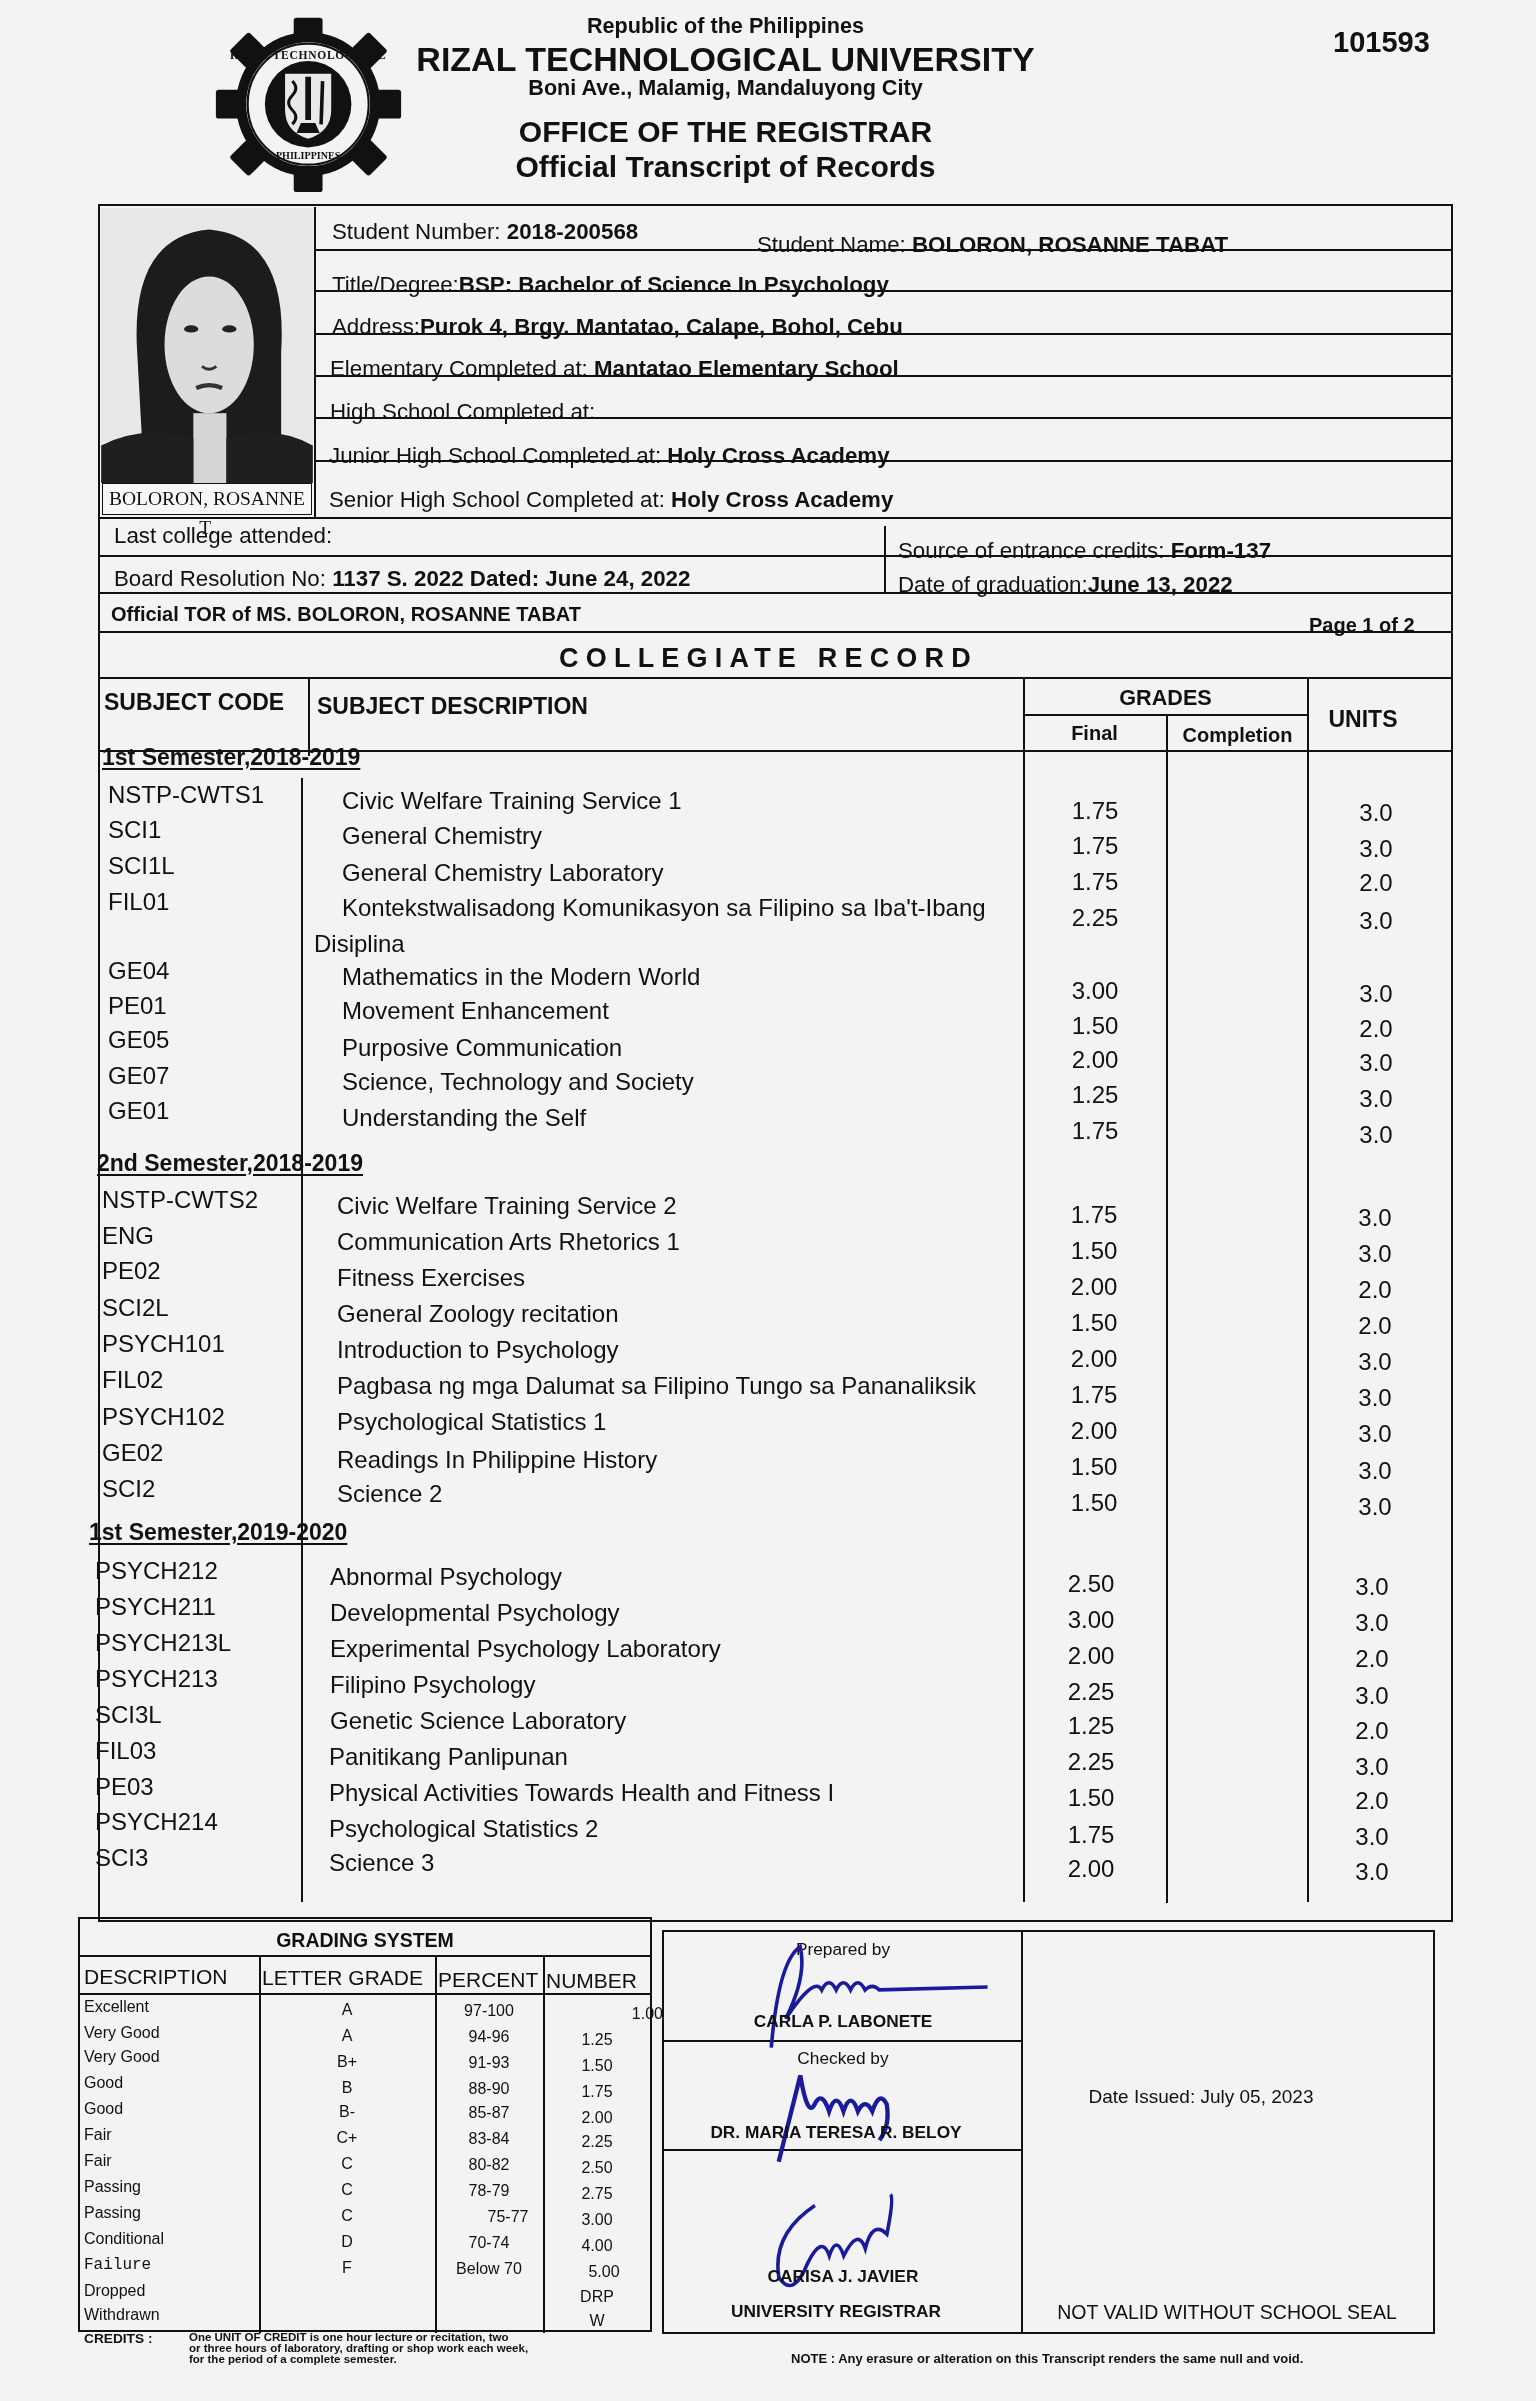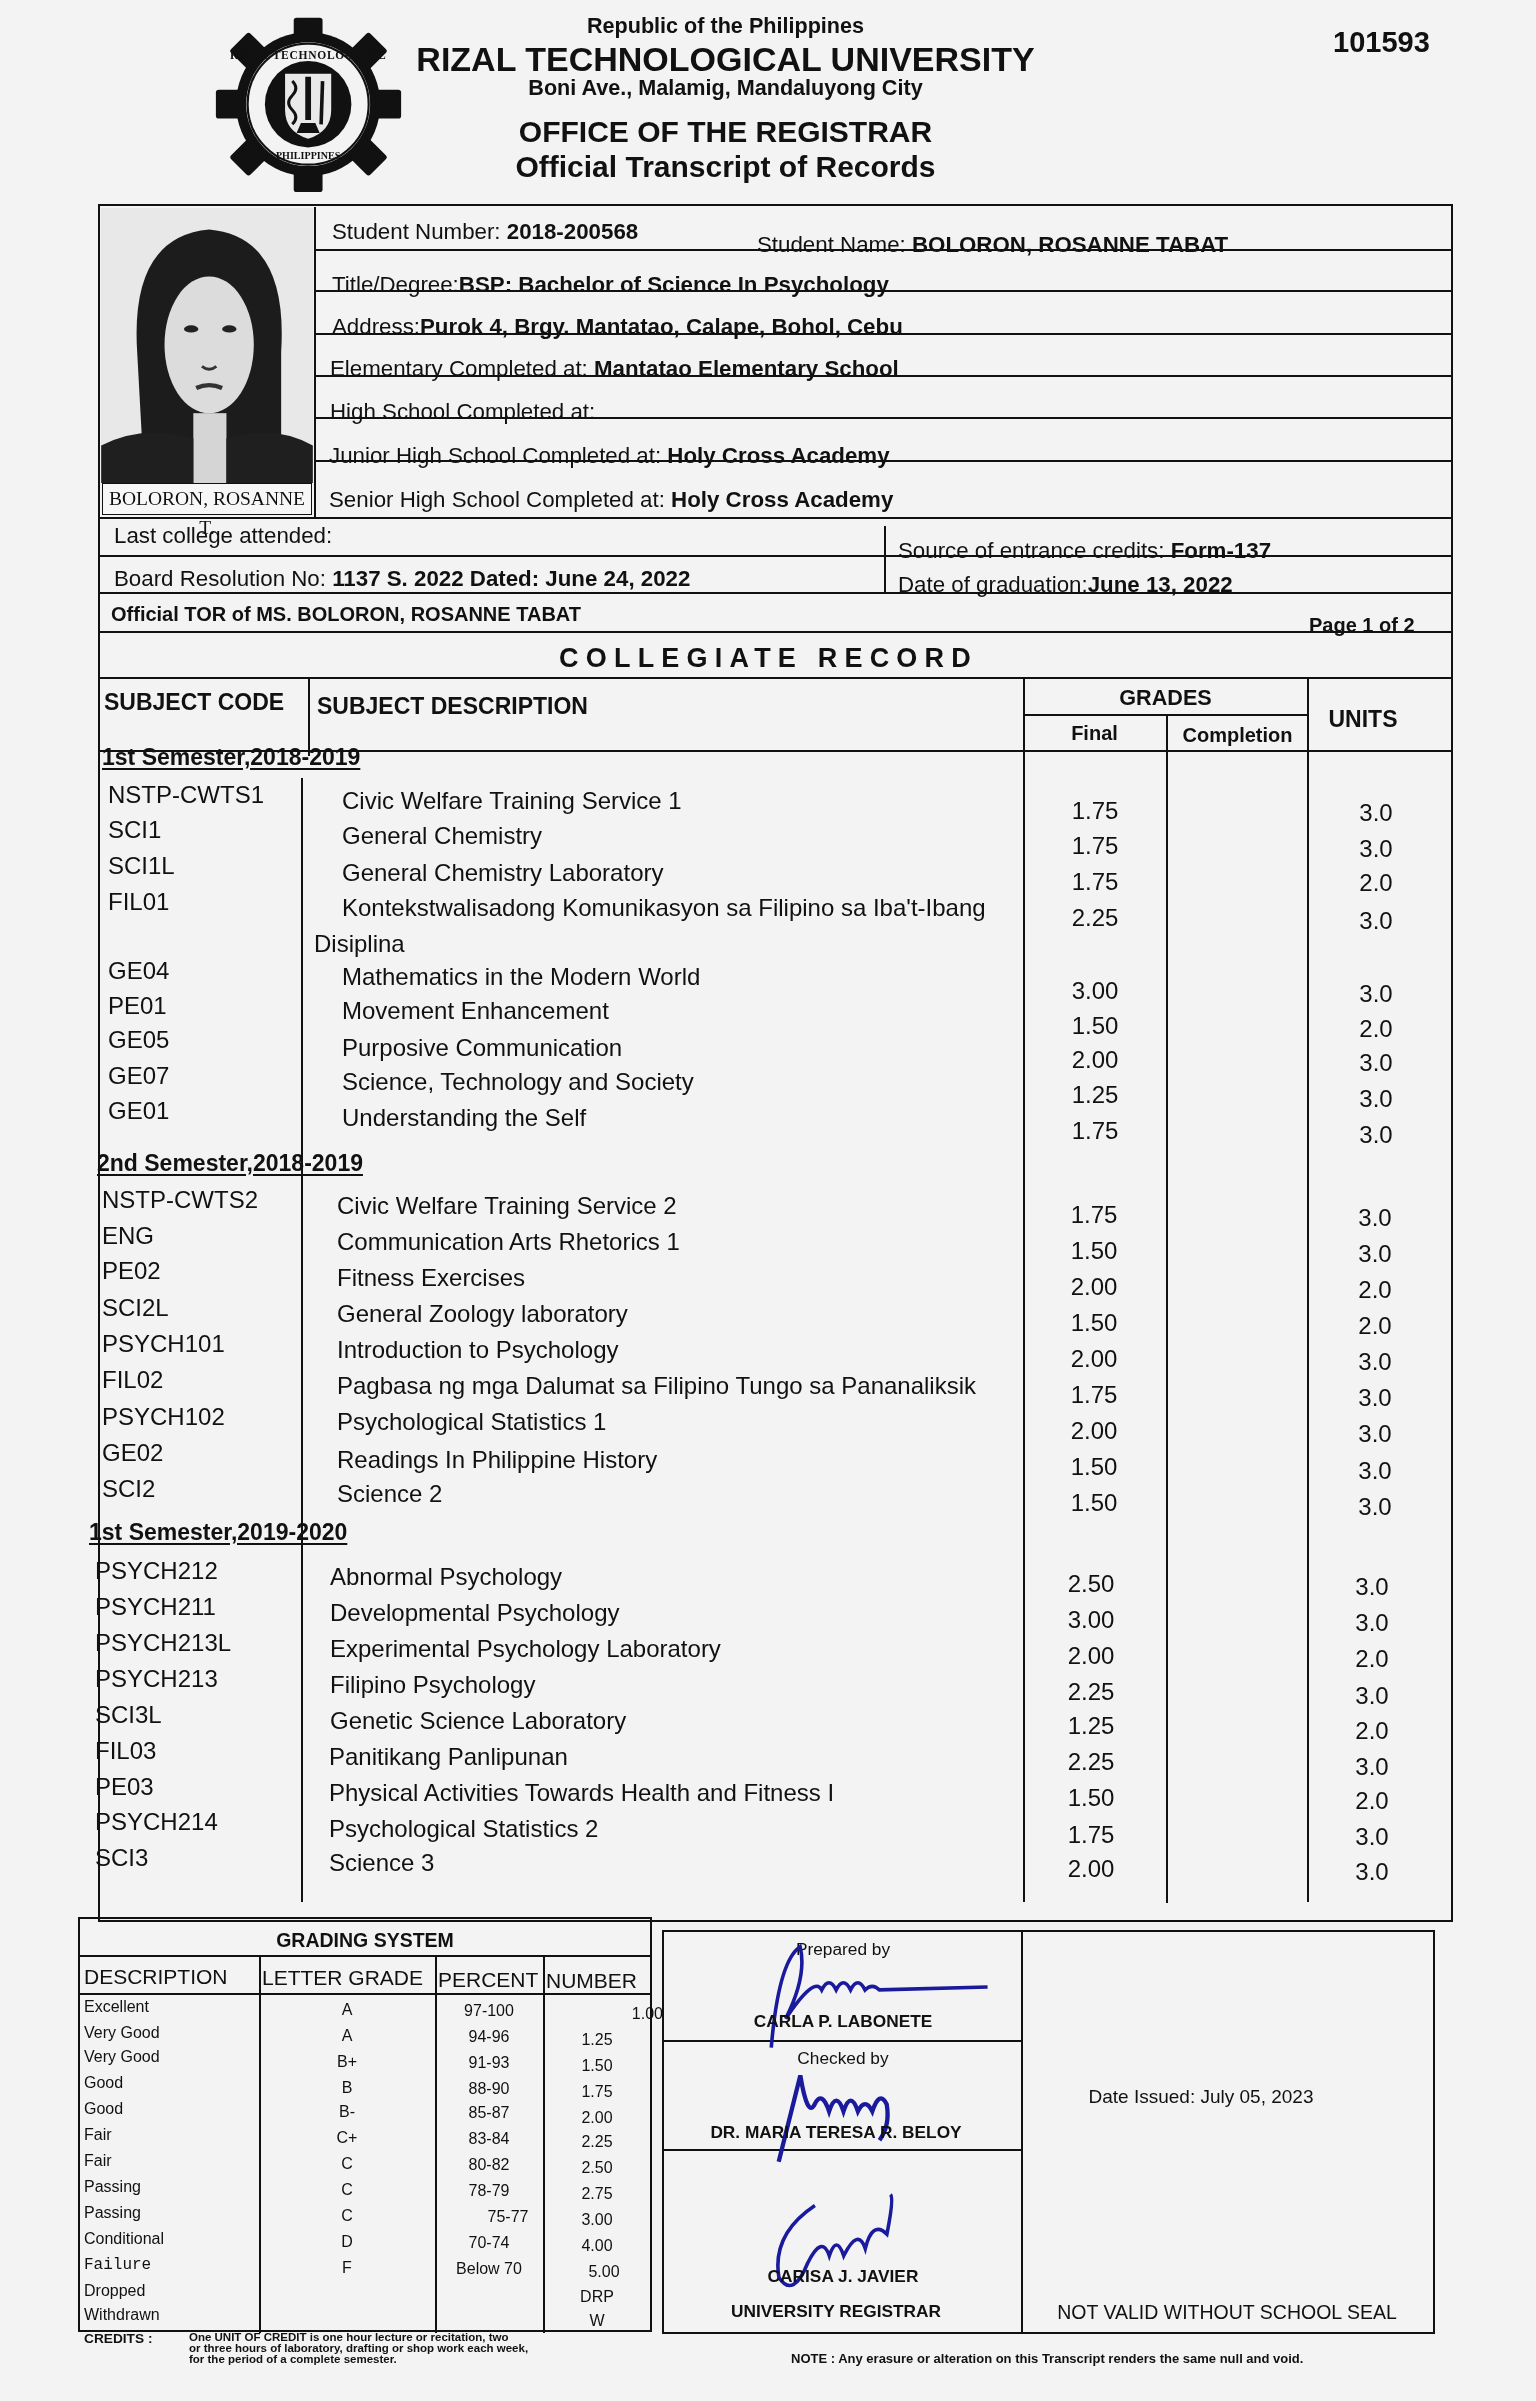--- a/index.html
+++ b/index.html
@@ -249,21 +249,21 @@
   <div class="abs num" style="left:1332px; top:1240px;">3.0</div>
 </div>
 <div>
   <div class="abs row-text" style="left:102px; top:1257px;">PE02</div>
   <div class="abs row-text" style="left:337px; top:1264px;">Fitness Exercises</div>
   <div class="abs num" style="left:1051px; top:1273px;">2.00</div>
   <div class="abs num" style="left:1332px; top:1276px;">2.0</div>
 </div>
 <div>
   <div class="abs row-text" style="left:102px; top:1294px;">SCI2L</div>
-  <div class="abs row-text" style="left:337px; top:1300px;">General Zoology laboratory</div>
+  <div class="abs row-text" style="left:337px; top:1300px;">General Zoology recitation</div>
   <div class="abs num" style="left:1051px; top:1309px;">1.50</div>
   <div class="abs num" style="left:1332px; top:1312px;">2.0</div>
 </div>
 <div>
   <div class="abs row-text" style="left:102px; top:1330px;">PSYCH101</div>
   <div class="abs row-text" style="left:337px; top:1336px;">Introduction to Psychology</div>
   <div class="abs num" style="left:1051px; top:1345px;">2.00</div>
   <div class="abs num" style="left:1332px; top:1348px;">3.0</div>
 </div>
 <div>

